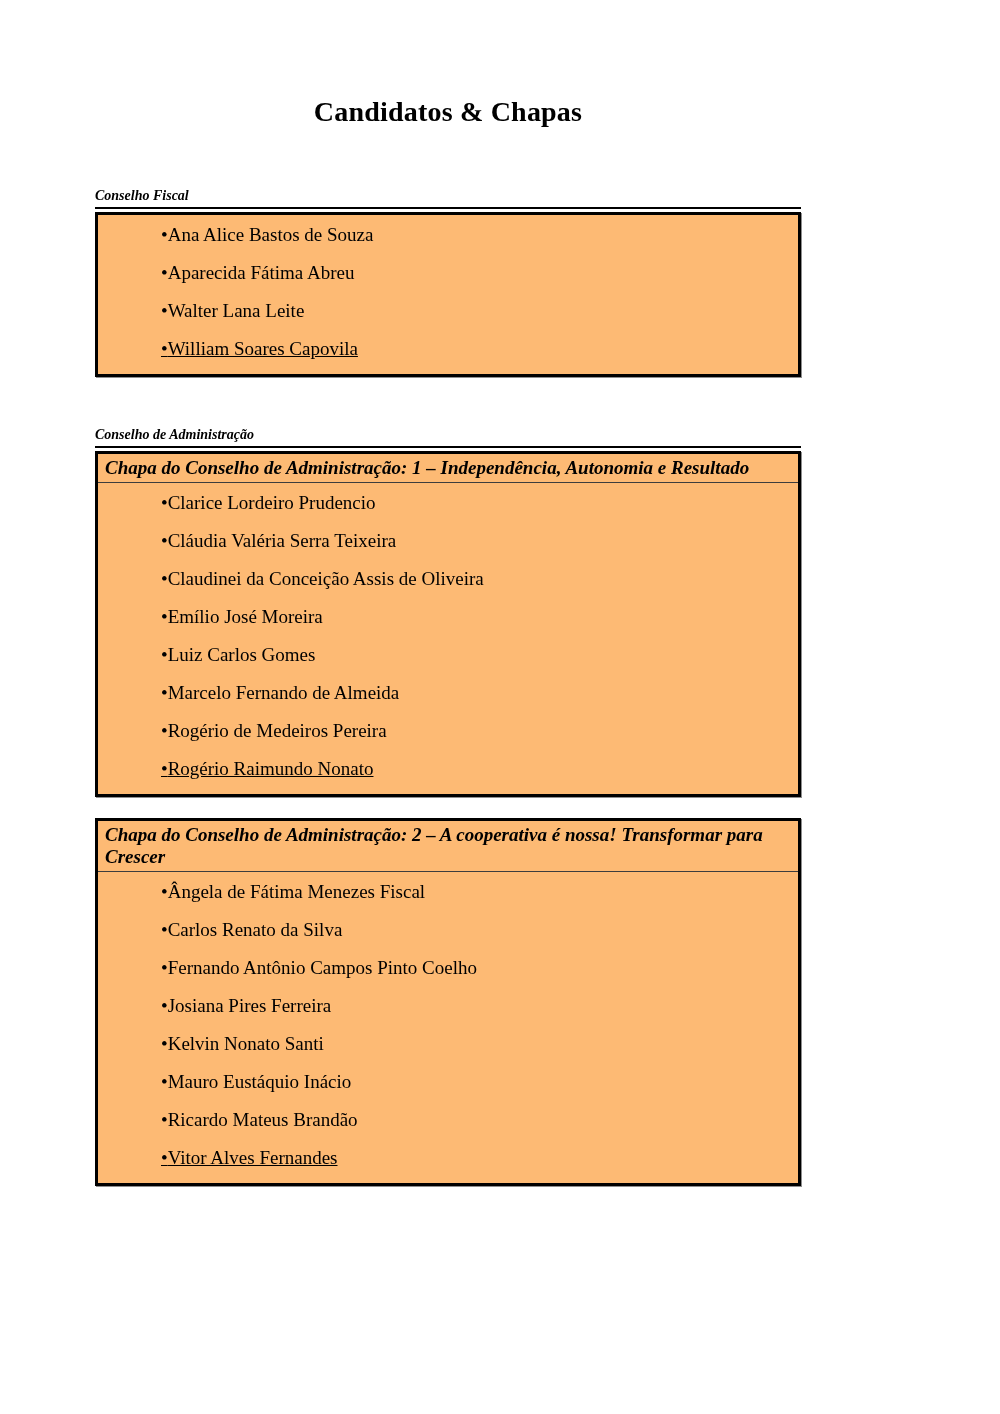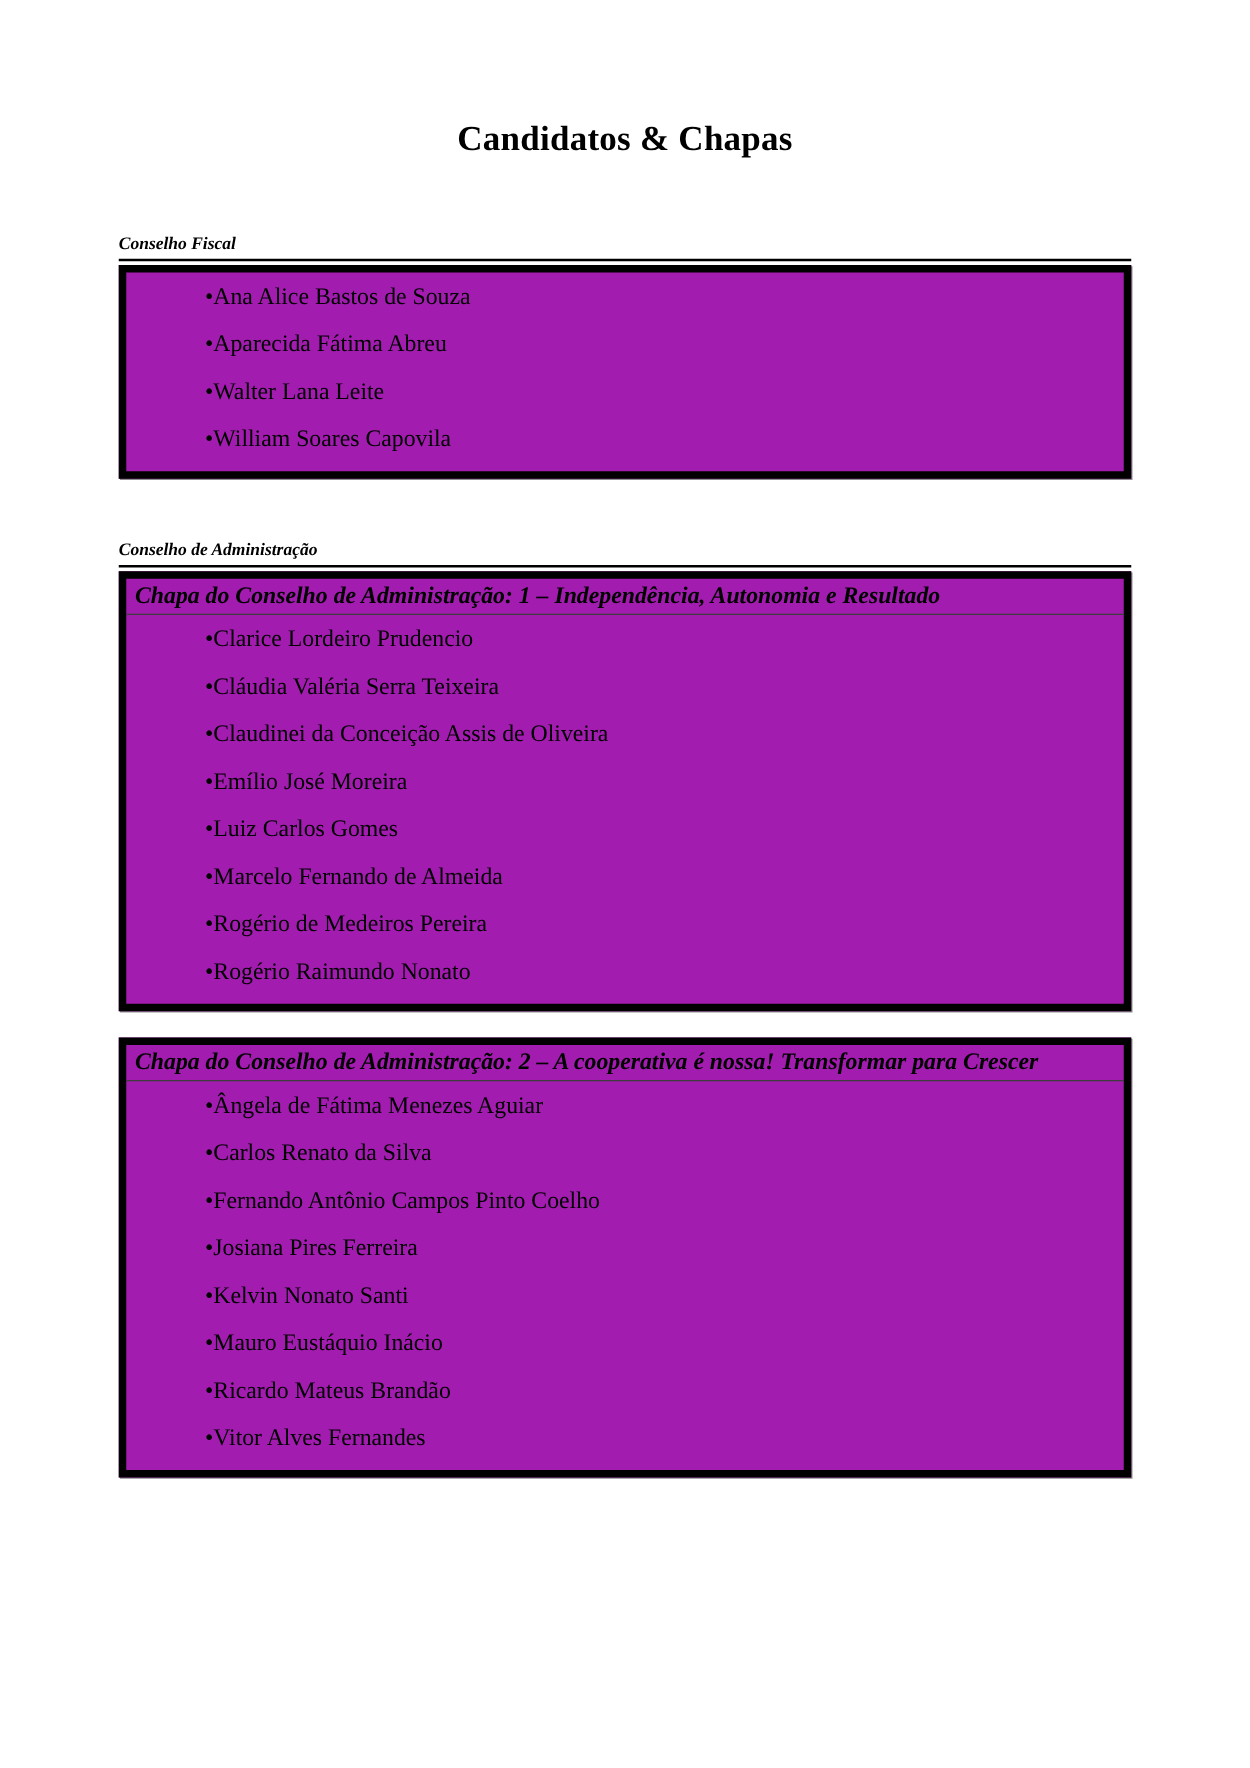--- a/index.html
+++ b/index.html
@@ -7,21 +7,21 @@
   body {
     width: 1000px;
     height: 1414px;
     position: relative;
     font-family: "Liberation Serif", "DejaVu Serif", serif;
     color: #000000;
     overflow: hidden;
   }
   .page-content {
     margin: 0 95px;
-    width: 810px;
+    width: 706px;
   }
   .doc-title {
     margin-top: 95px;
     font-size: 28px;
     line-height: 34px;
     font-weight: bold;
     text-align: center;
     letter-spacing: 0.2px;
   }
   .section { margin: 0; }
@@ -29,24 +29,24 @@
     font-size: 14px;
     line-height: 20px;
     font-weight: bold;
     font-style: italic;
     border-bottom: 2px solid #000000;
     padding-bottom: 1px;
   }
   .section-heading.first { margin-top: 57px; }
   .section-heading.second { margin-top: 48px; }
   .group-box {
-    border: 6px solid #000000;
+    border: 3px solid #000000;
     box-shadow: 1px 1px 0 rgba(130,130,130,0.9);
     margin-top: 3px;
-    background: #a21caf;
+    background: #fdba74;
   }
   .group-box + .group-box { margin-top: 21px; }
   .group-header {
     font-size: 19px;
     line-height: 22px;
     font-weight: bold;
     font-style: italic;
     padding: 3px 7px;
     border-bottom: 1px solid #3d3d3d;
   }
@@ -54,21 +54,21 @@
     list-style: none;
     padding: 8px 0 14px 0;
   }
   .member-item {
     font-size: 19px;
     line-height: 23px;
     padding-left: 63px;
     margin-bottom: 15px;
     white-space: nowrap;
   }
-  .member-item:last-child { margin-bottom: 0; }
+  .member-item:last-child { margin-bottom: 0; text-decoration: underline; }
   .bullet { font-size: 19px; }
 </style>
 </head>
 <body>
 
 <div class="page-content">
   <h1 class="doc-title">Candidatos &amp; Chapas</h1>
 
   <div>
       <section class="section">
@@ -93,21 +93,21 @@
             <li class="member-item"><span class="bullet">•</span><span class="member-name">Emílio José Moreira</span></li>
             <li class="member-item"><span class="bullet">•</span><span class="member-name">Luiz Carlos Gomes</span></li>
             <li class="member-item"><span class="bullet">•</span><span class="member-name">Marcelo Fernando de Almeida</span></li>
             <li class="member-item"><span class="bullet">•</span><span class="member-name">Rogério de Medeiros Pereira</span></li>
             <li class="member-item"><span class="bullet">•</span><span class="member-name">Rogério Raimundo Nonato</span></li>
           </ul>
         </div>
         <div class="group-box">
           <div class="group-header">Chapa do Conselho de Administração: 2 – A cooperativa é nossa! Transformar para Crescer</div>
           <ul class="member-list">
-            <li class="member-item"><span class="bullet">•</span><span class="member-name">Ângela de Fátima Menezes Aguiar</span></li>
+            <li class="member-item"><span class="bullet">•</span><span class="member-name">Ângela de Fátima Menezes Fiscal</span></li>
             <li class="member-item"><span class="bullet">•</span><span class="member-name">Carlos Renato da Silva</span></li>
             <li class="member-item"><span class="bullet">•</span><span class="member-name">Fernando Antônio Campos Pinto Coelho</span></li>
             <li class="member-item"><span class="bullet">•</span><span class="member-name">Josiana Pires Ferreira</span></li>
             <li class="member-item"><span class="bullet">•</span><span class="member-name">Kelvin Nonato Santi</span></li>
             <li class="member-item"><span class="bullet">•</span><span class="member-name">Mauro Eustáquio Inácio</span></li>
             <li class="member-item"><span class="bullet">•</span><span class="member-name">Ricardo Mateus Brandão</span></li>
             <li class="member-item"><span class="bullet">•</span><span class="member-name">Vitor Alves Fernandes</span></li>
           </ul>
         </div>
       </section>

